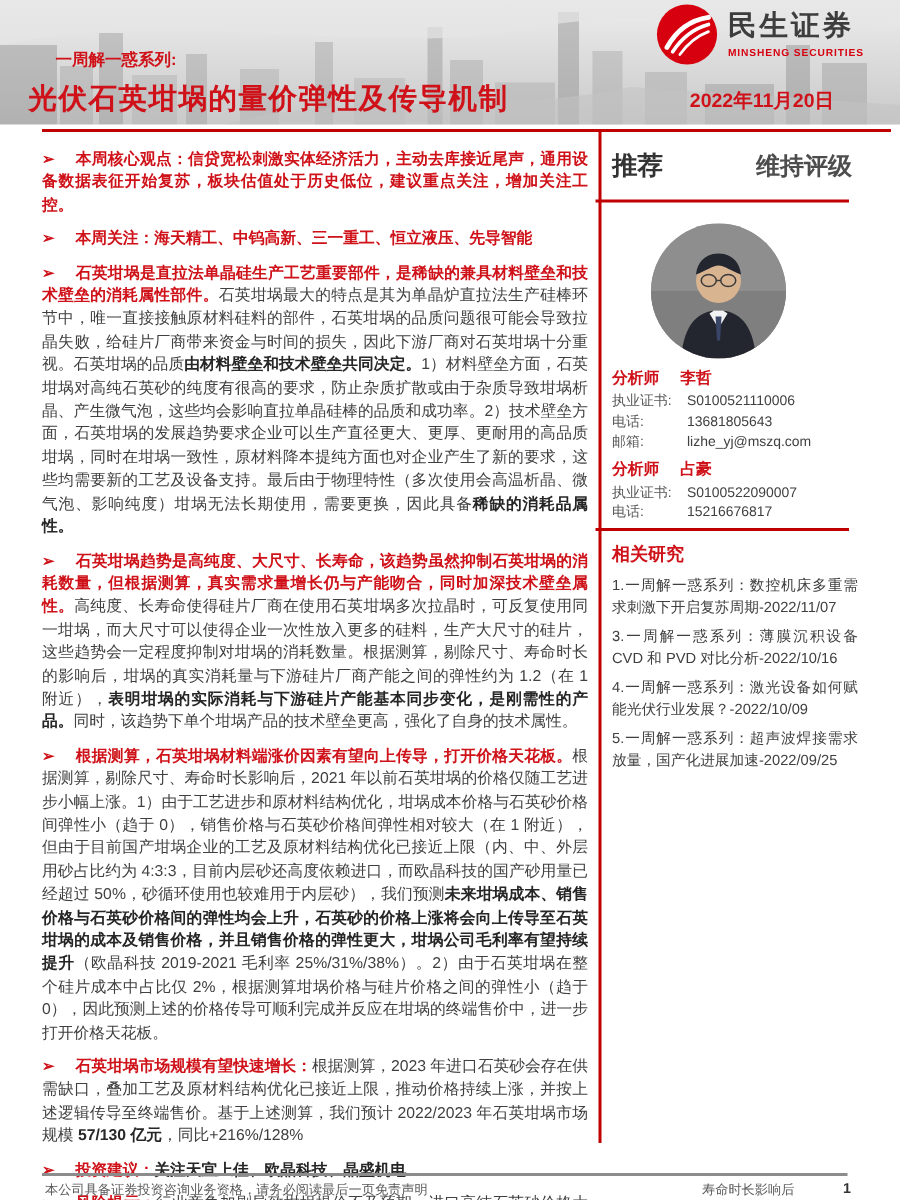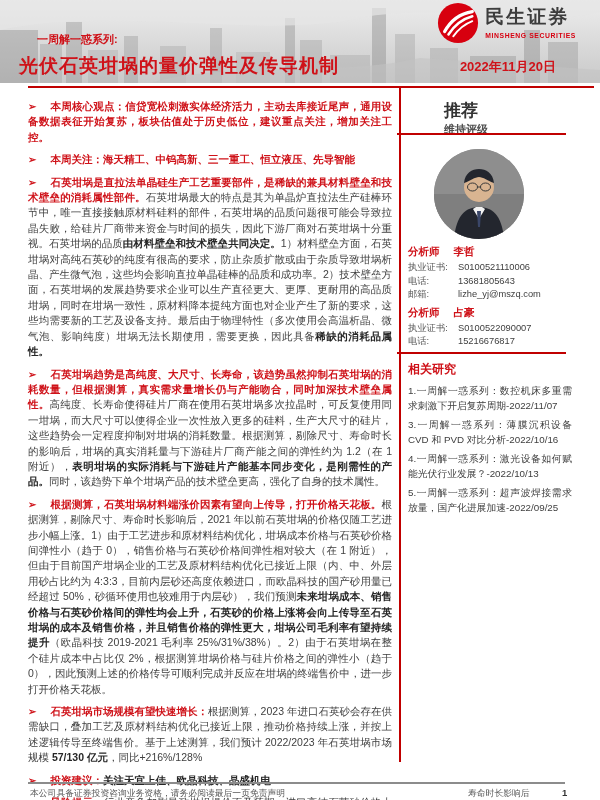--- a/index.html
+++ b/index.html
@@ -27,23 +27,23 @@
   
   .main-col { position:absolute; left:28px; top:99px; width:364px; }
   .para { font-size:10.5px; line-height:15.4px; color:#404040; text-align:justify; margin-bottom:7px; }
   .bullet { color:#cf1219; font-weight:bold; margin-right:14px; font-size:10px; }
   .run-rb { color:#cf1219; font-weight:bold; }
   .run-b  { color:#262626; font-weight:bold; }
   .run-n  { color:#404040; }
 
   
   .sidebar { position:absolute; left:408px; top:99px; width:164px; }
-  .rating-row { display:flex; align-items:baseline; justify-content:space-between; padding-right:4px;flex-direction:column; }
+  .rating-row { display:flex; align-items:baseline; justify-content:space-between; padding-right:4px; }
   .rating { font-size:17px; font-weight:bold; color:#333333; }
-  .rating-note { font-size:11px; font-weight:bold; color:#4d4d4d;margin-left:36px; }
+  .rating-note { font-size:16px; font-weight:bold; color:#4d4d4d;margin-left:36px; }
   .side-rule { position:absolute; left:-11px; width:169px; height:1.5px; background:#c00000; }
   .rule-under-rating { top:34px; }
   .rule-above-related { top:253px; }
 
   .avatar-wrap { position:absolute; left:26px; top:50px; width:90px; height:90px; border-radius:50%; overflow:hidden; background:#909090; }
 
   .analysts { position:absolute; left:0; top:146px; width:164px; }
   .analyst-head { font-size:10.5px; font-weight:bold; color:#cf1219; margin-bottom:2px; }
   .analyst-head .role { margin-right:14px; }
   .analyst-row { font-size:9.3px; color:#404040; line-height:13.5px; }
@@ -156,21 +156,21 @@
         </div>
       </div>
 
     <div class="side-rule rule-above-related"></div>
 
     <div class="related">
       <div class="related-heading">相关研究</div>
       <div id="related-list">
           <div class="related-item">1.一周解一惑系列：数控机床多重需求刺激下开启复苏周期-2022/11/07</div>
           <div class="related-item">3.一周解一惑系列：薄膜沉积设备 CVD 和 PVD 对比分析-2022/10/16</div>
-          <div class="related-item">4.一周解一惑系列：激光设备如何赋能光伏行业发展？-2022/10/13</div>
+          <div class="related-item">4.一周解一惑系列：激光设备如何赋能光伏行业发展？-2022/10/09</div>
           <div class="related-item">5.一周解一惑系列：超声波焊接需求放量，国产化进展加速-2022/09/25</div>
         </div>
     </div>
   </div>
 
   <div class="footer-rule"></div>
   <div class="footer-left">本公司具备证券投资咨询业务资格，请务必阅读最后一页免责声明</div>
   <div class="footer-center">寿命时长影响后</div>
   <div class="footer-page">1</div>
 

